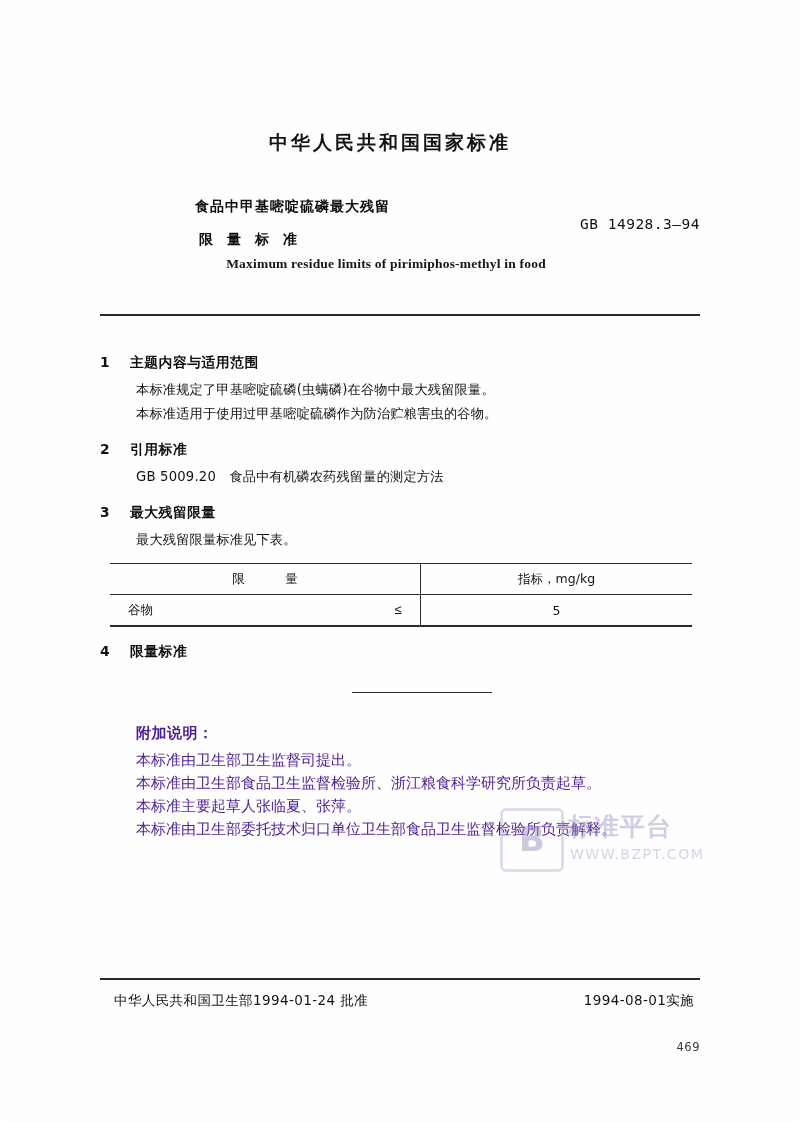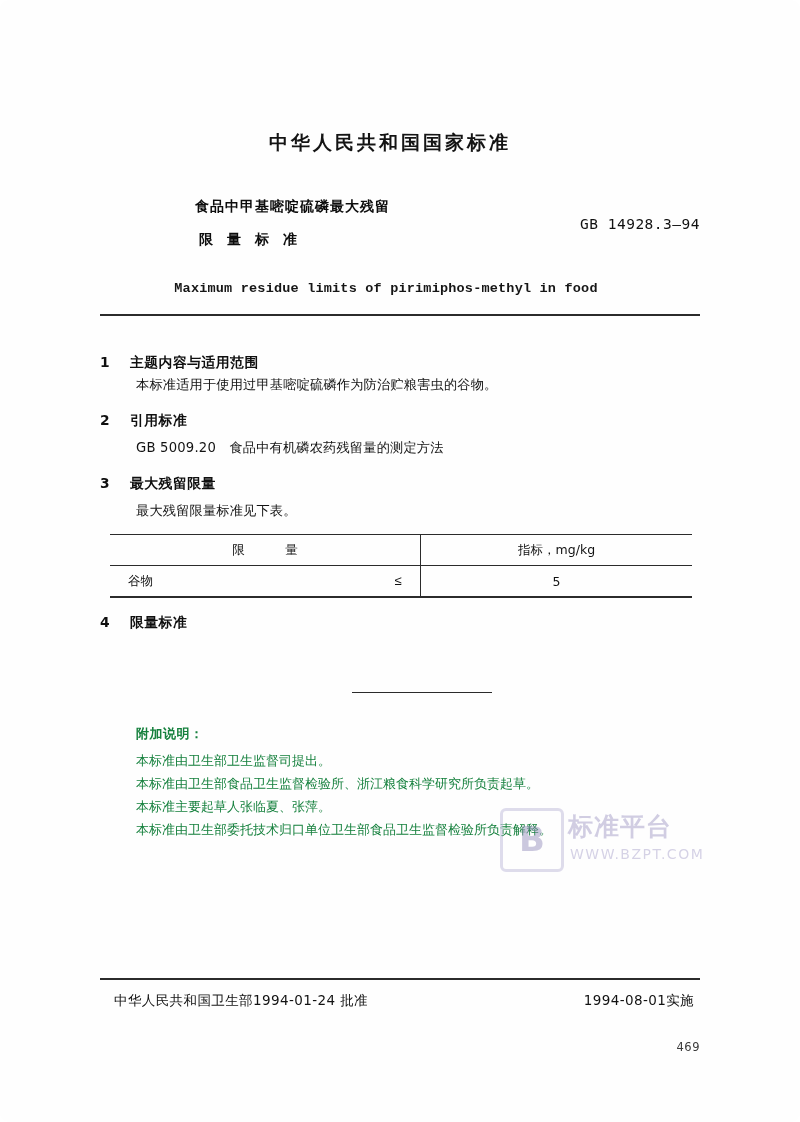--- a/index.html
+++ b/index.html
@@ -72,24 +72,24 @@
     font-family: "DejaVu Sans Mono", "Liberation Mono", monospace;
     font-size: 14.5px;
     letter-spacing: 0.5px;
     color: #111;
     white-space: nowrap;
   }
 
   .title-en {
     position: absolute;
     left: 100px;
-    top: 281px;
+    top: 256px;
     width: 600px;
     text-align: center;
-    font-family: Liberation Mono, monospace;
+    font-family: Liberation Serif, serif;
     font-weight: 700;
     font-size: 13.5px;
     letter-spacing: 0.2px;
     color: #161616;
     margin-left: -14px;
   }
 
   .rule {
     position: absolute;
     background: #2b2b2b;
@@ -198,23 +198,23 @@
     height: 1.4px;
   }
 
   
   .appendix {
     position: absolute;
     left: 136px;
     top: 722px;
     width: 560px;
     font-family: "DejaVu Sans", "Liberation Sans", sans-serif;
-    font-size: 13px;
+    font-size: 15px;
     line-height: 23px;
-    color: #15803d;
+    color: #4c1d95;
   }
   .appendix .ap-title {
     font-weight: 700;
     letter-spacing: 0.5px;
     margin-bottom: 4px;
   }
 
   
   .watermark {
     position: absolute;
@@ -318,20 +318,21 @@
   <div class="title-en">Maximum residue limits of pirimiphos-methyl in food</div>
 
   <div class="rule rule-top"></div>
 
   <div class="body-wrap">
 
     <div class="sec">
       <div class="sec-head">
         <span class="num">1</span><span>主题内容与适用范围</span>
       </div>
+      <div class="para">本标准规定了甲基嘧啶硫磷(虫螨磷)在谷物中最大残留限量。</div>
       <div class="para tight">本标准适用于使用过甲基嘧啶硫磷作为防治贮粮害虫的谷物。</div>
     </div>
 
     <div class="sec">
       <div class="sec-head">
         <span class="num">2</span><span>引用标准</span>
       </div>
       <div class="para">GB 5009.20　食品中有机磷农药残留量的测定方法</div>
     </div>
 

